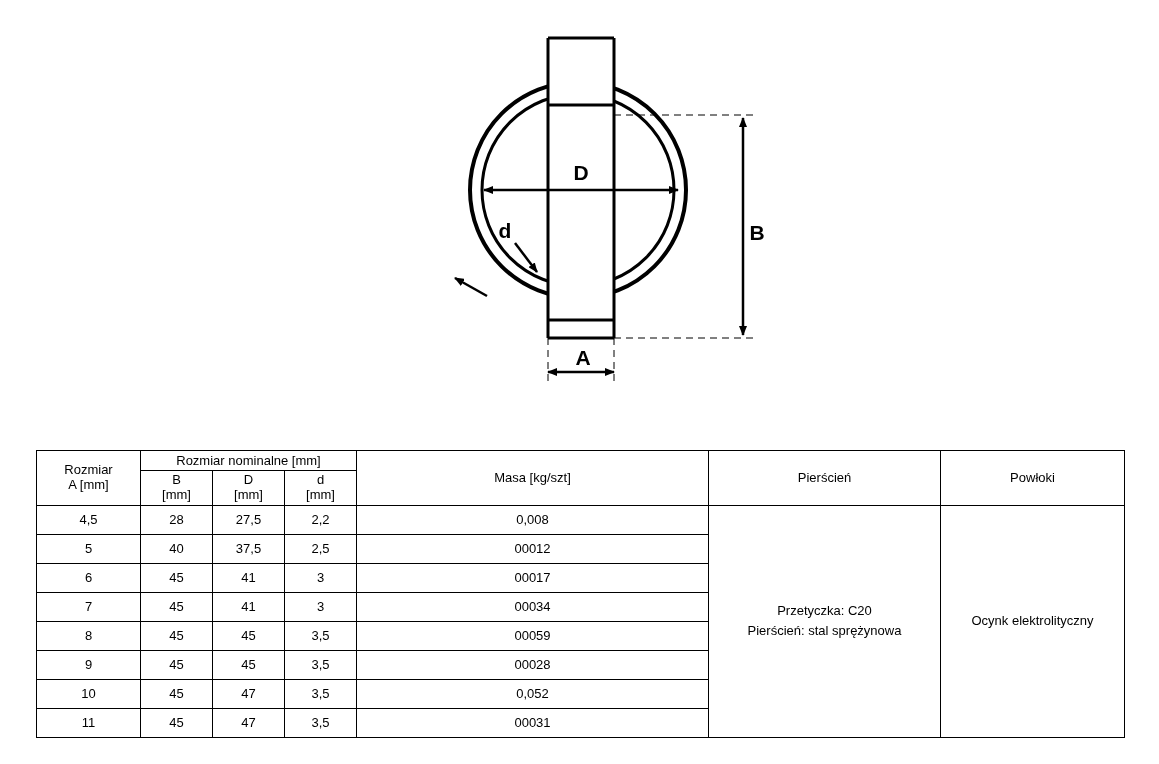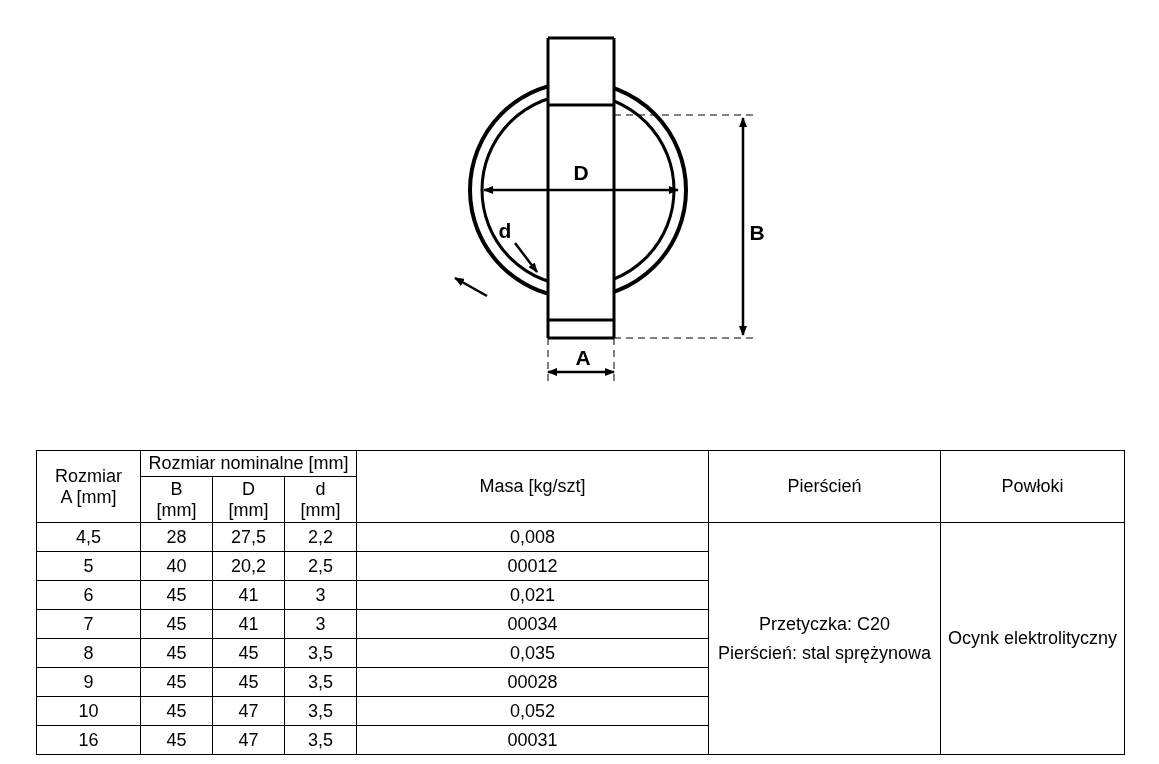--- a/index.html
+++ b/index.html
@@ -32,21 +32,21 @@
   #spec-table-wrap {
     position: absolute;
     left: 36px;
     top: 450px;
     width: 1088px;
   }
   table.spec {
     border-collapse: collapse;
     width: 1088px;
     table-layout: fixed;
-    font-size: 18px;
+    font-size: 13px;
   }
   table.spec td, table.spec th {
     border: 1px solid #000000;
     text-align: center;
     vertical-align: middle;
     padding: 2px 3px;
     font-weight: normal;
   }
   .hdr-bold {
     font-weight: bold;
@@ -165,61 +165,61 @@
         <td class="data-cell">0,008</td>
         <td rowspan="8" class="mat-cell">
           <span>Przetyczka: C20</span><br>
           <span>Pierścień: stal sprężynowa</span>
         </td>
         <td rowspan="8" class="pow-cell">Ocynk elektrolityczny</td>
       </tr>
       <tr>
         <td class="size-cell data-cell">5</td>
         <td class="data-cell">40</td>
-        <td class="data-cell">20,2</td>
+        <td class="data-cell">37,5</td>
         <td class="data-cell">2,5</td>
         <td class="data-cell">00012</td>
       </tr>
       <tr>
         <td class="size-cell data-cell">6</td>
         <td class="data-cell">45</td>
         <td class="data-cell">41</td>
         <td class="data-cell">3</td>
-        <td class="data-cell">0,021</td>
+        <td class="data-cell">00017</td>
       </tr>
       <tr>
         <td class="size-cell data-cell">7</td>
         <td class="data-cell">45</td>
         <td class="data-cell">41</td>
         <td class="data-cell">3</td>
         <td class="data-cell">00034</td>
       </tr>
       <tr>
         <td class="size-cell data-cell">8</td>
         <td class="data-cell">45</td>
         <td class="data-cell">45</td>
         <td class="data-cell">3,5</td>
-        <td class="data-cell">0,035</td>
+        <td class="data-cell">00059</td>
       </tr>
       <tr>
         <td class="size-cell data-cell">9</td>
         <td class="data-cell">45</td>
         <td class="data-cell">45</td>
         <td class="data-cell">3,5</td>
         <td class="data-cell">00028</td>
       </tr>
       <tr>
         <td class="size-cell data-cell">10</td>
         <td class="data-cell">45</td>
         <td class="data-cell">47</td>
         <td class="data-cell">3,5</td>
         <td class="data-cell">0,052</td>
       </tr>
       <tr>
-        <td class="size-cell data-cell">16</td>
+        <td class="size-cell data-cell">11</td>
         <td class="data-cell">45</td>
         <td class="data-cell">47</td>
         <td class="data-cell">3,5</td>
         <td class="data-cell">00031</td>
       </tr>
     </tbody>
   </table>
 </div>
 
 </body></html>

